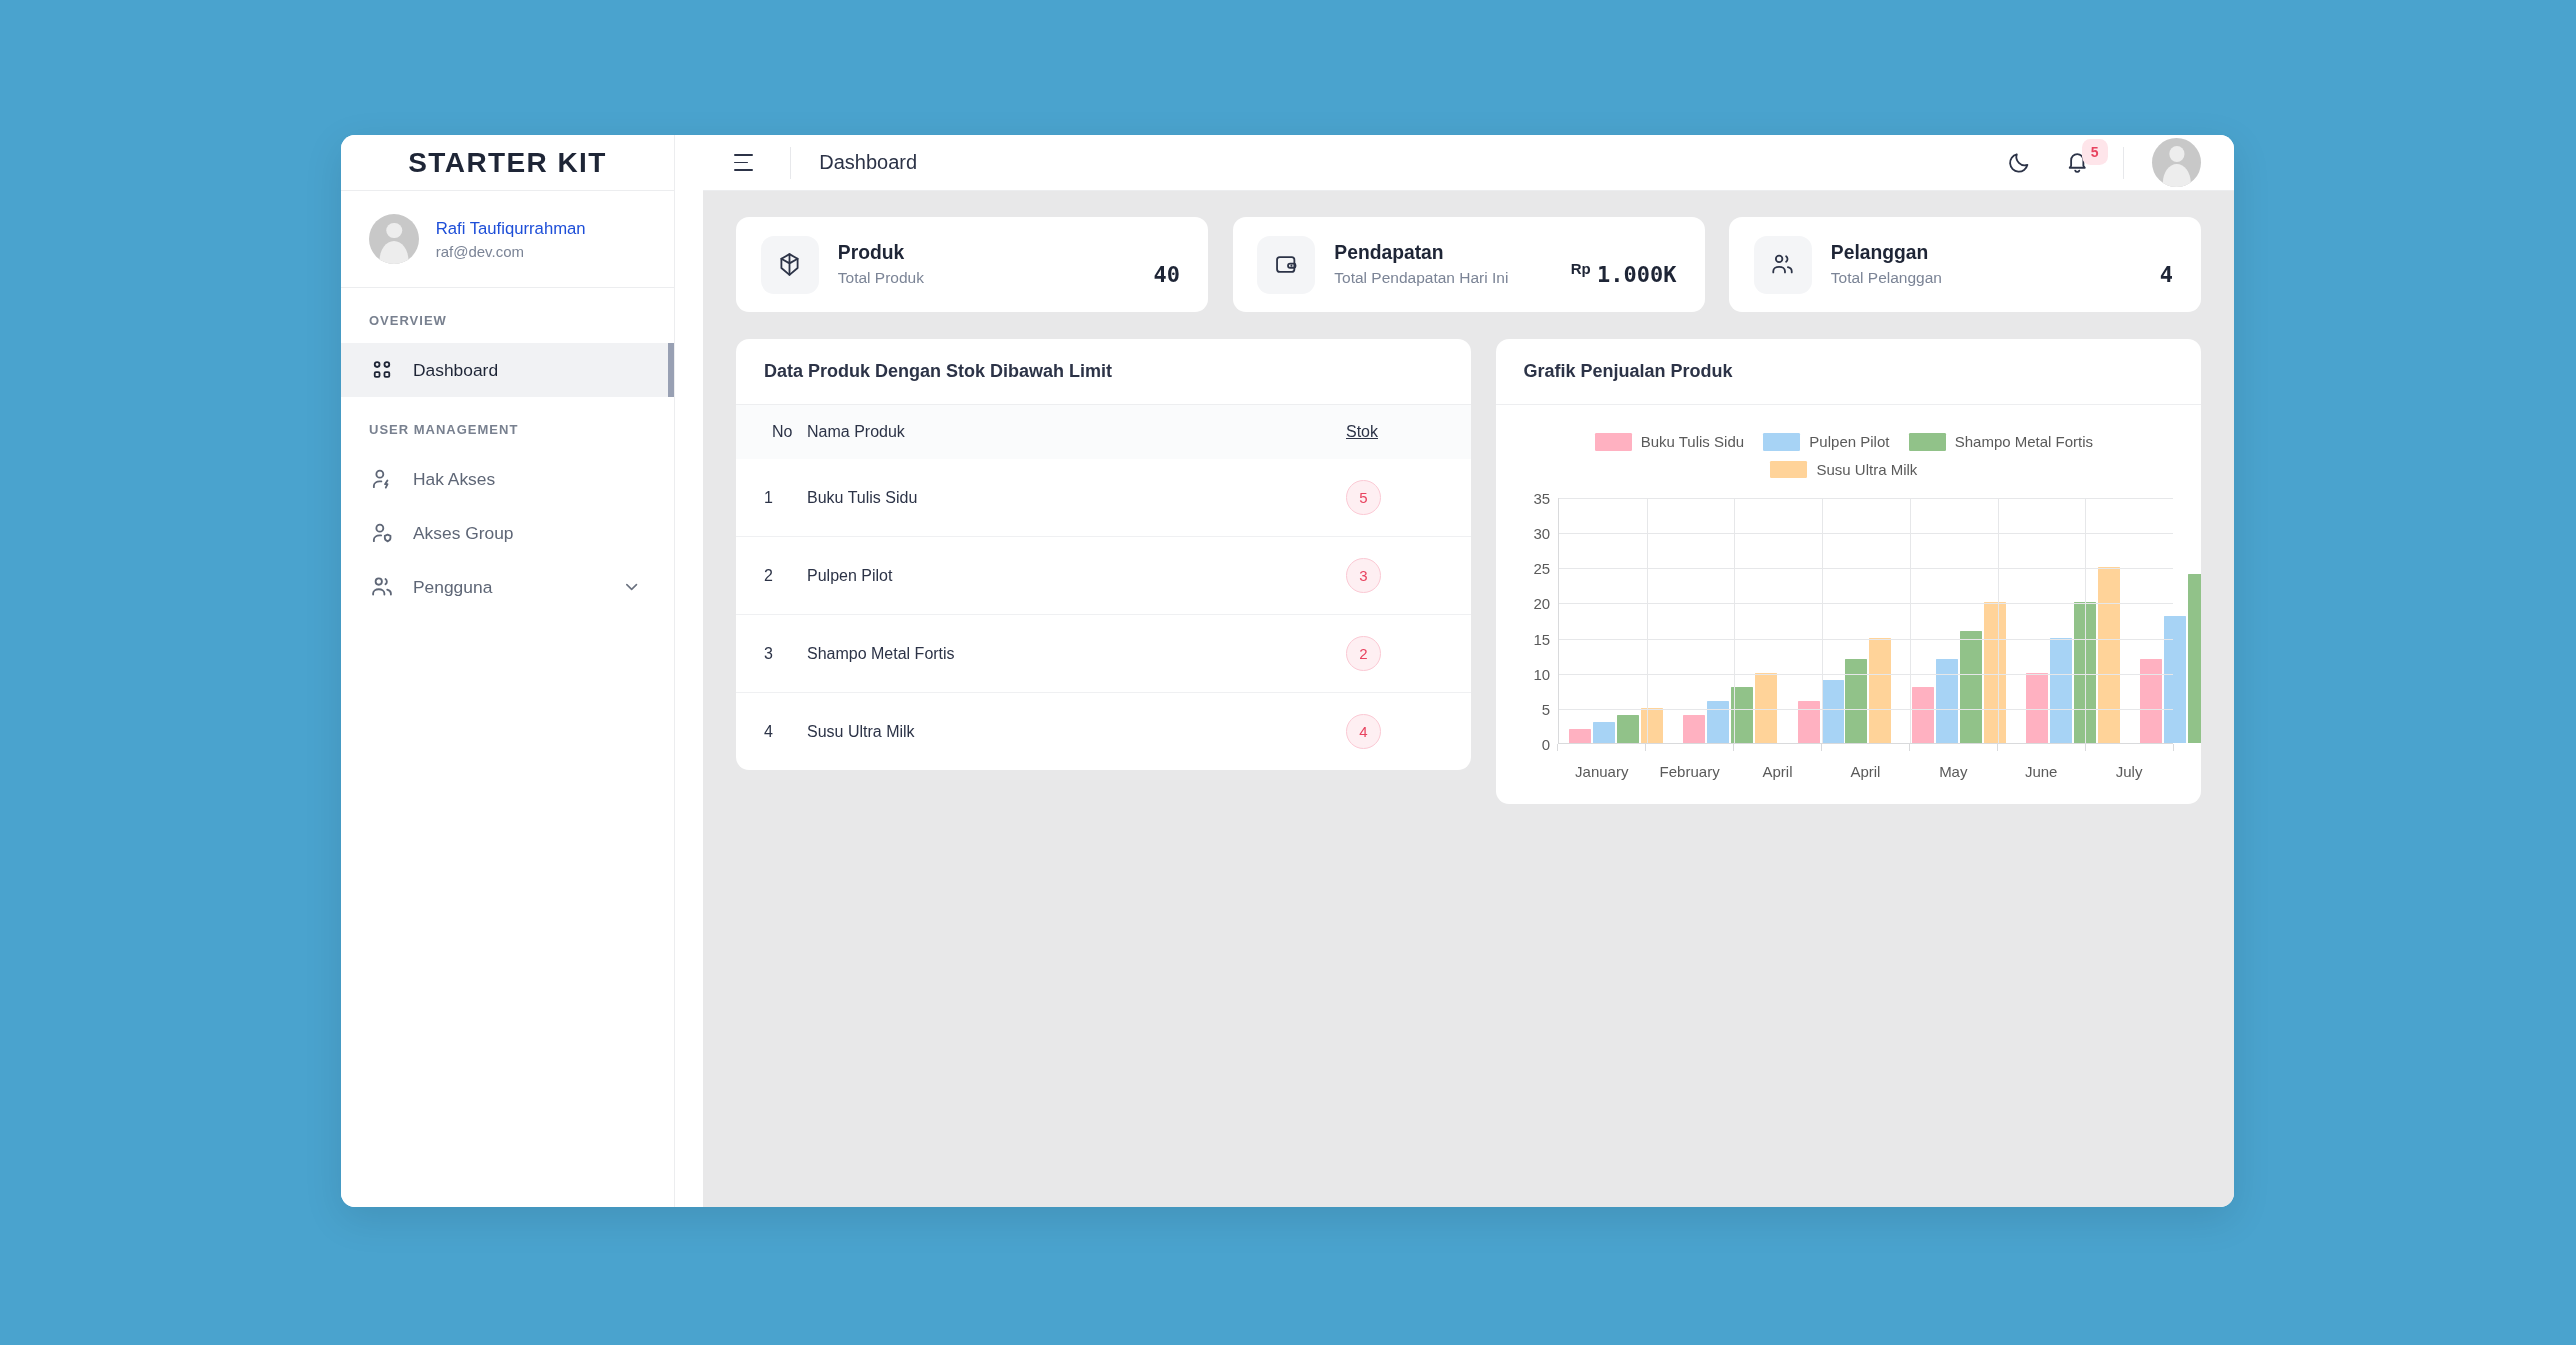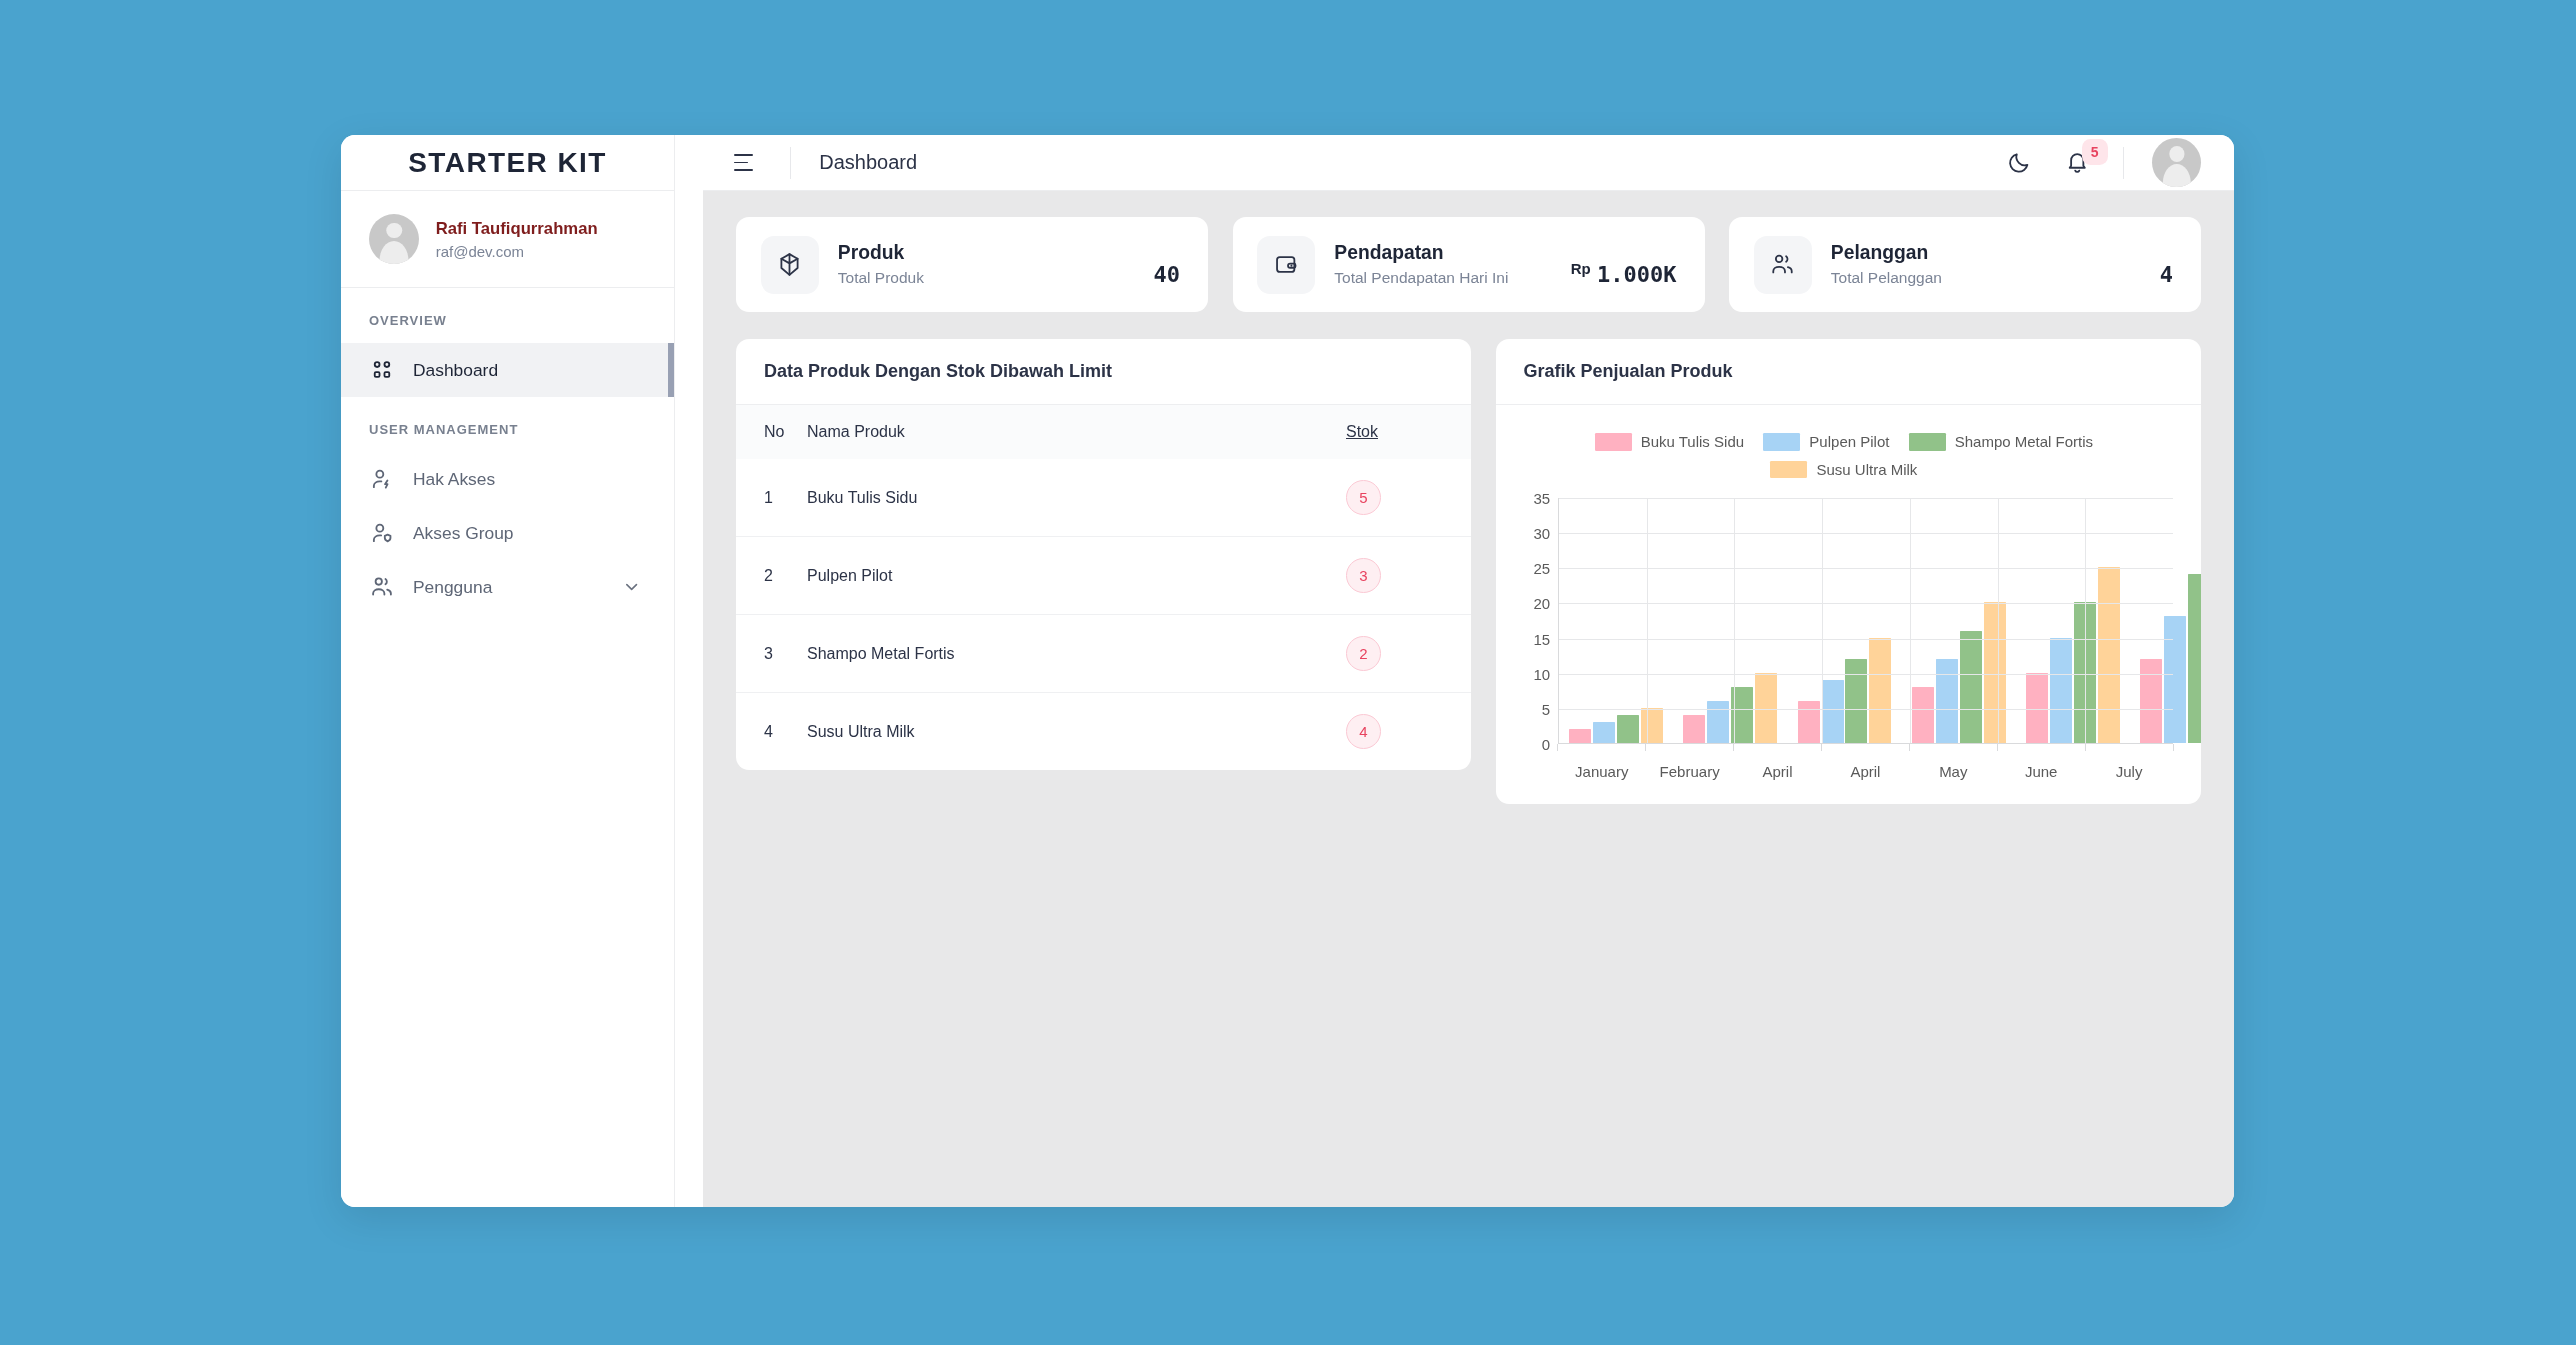--- a/index.html
+++ b/index.html
@@ -60,21 +60,21 @@
     background: #EDEDED;
   }
   .avatar-lg::after {
     content: ""; position: absolute;
     left: 50%; top: 54%; transform: translateX(-50%);
     width: 58%; height: 60%;
     border-radius: 50% 50% 0 0 / 66% 66% 0 0;
     background: #EDEDED;
   }
   .profile-name {
-    font-size: 16.7px; font-weight: 700; color: #7f1d1d;
+    font-size: 16.7px; font-weight: 400; color: #1d4ed8;
     line-height: 1.35;
   }
   .profile-mail {
     font-size: 15px; color: #7B8496; margin-top: 3.2px;
   }
   .nav-section-label {
     font-size: 13px;
     font-weight: 700;
     letter-spacing: 1px;
     color: #78808F;
@@ -227,21 +227,21 @@
     border-bottom: 0.6px solid #EDEEF0;
   }
 
   table { width: 100%; border-collapse: collapse; }
   thead th {
     background: #FAFBFC;
     font-size: 16px; font-weight: 500; color: #2C3347;
     text-align: left;
     padding: 18px 0;
   }
-  thead th.c-no  { width: 71px; padding-left: 28px; }
+  thead th.c-no  { width: 71px; padding-left: 36px; }
   thead th.c-nm  { }
   thead th.c-stk { width: 148px; text-align: left; padding-left: 23px; text-decoration: underline; }
   tbody td {
     font-size: 16px; color: #2C3347;
     padding: 21px 0;
     border-bottom: 0.6px solid #EFF0F2;
   }
   tbody tr:last-child td { border-bottom: none; }
   td.c-no  { padding-left: 28px; color: #2C3347; font-weight: 500; }
   td.c-stk { padding-left: 23px; }

